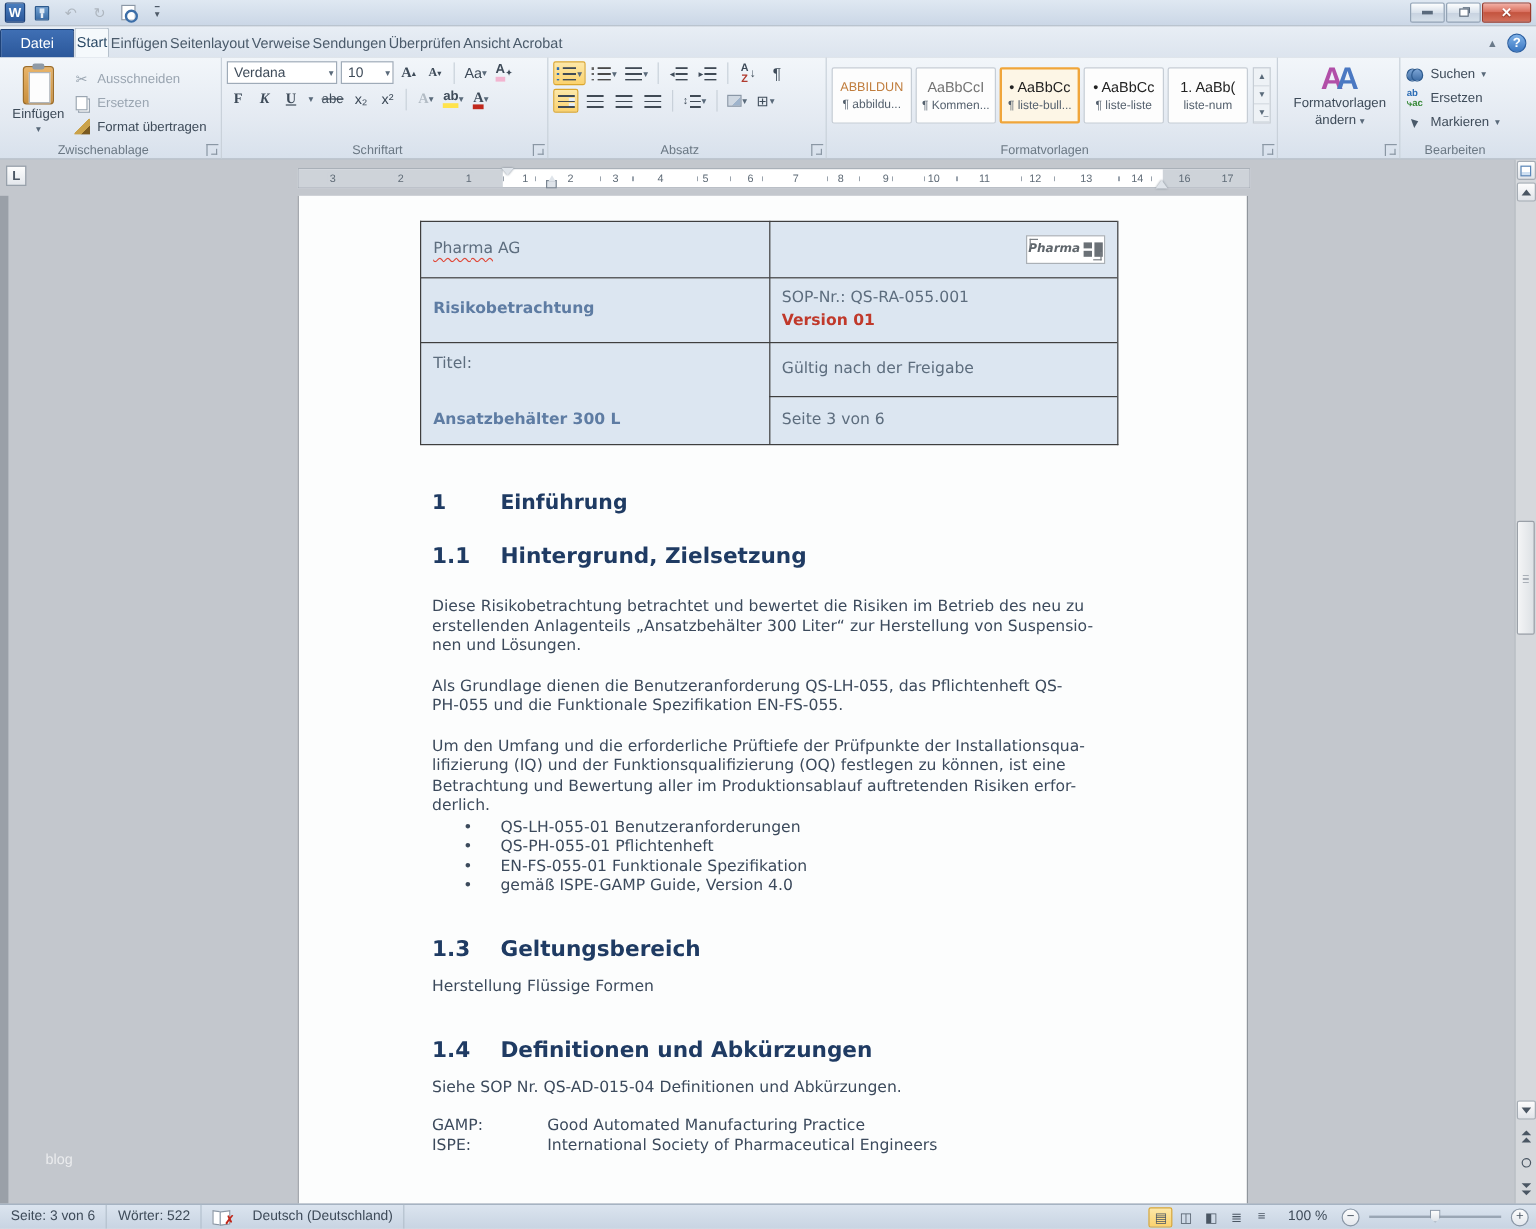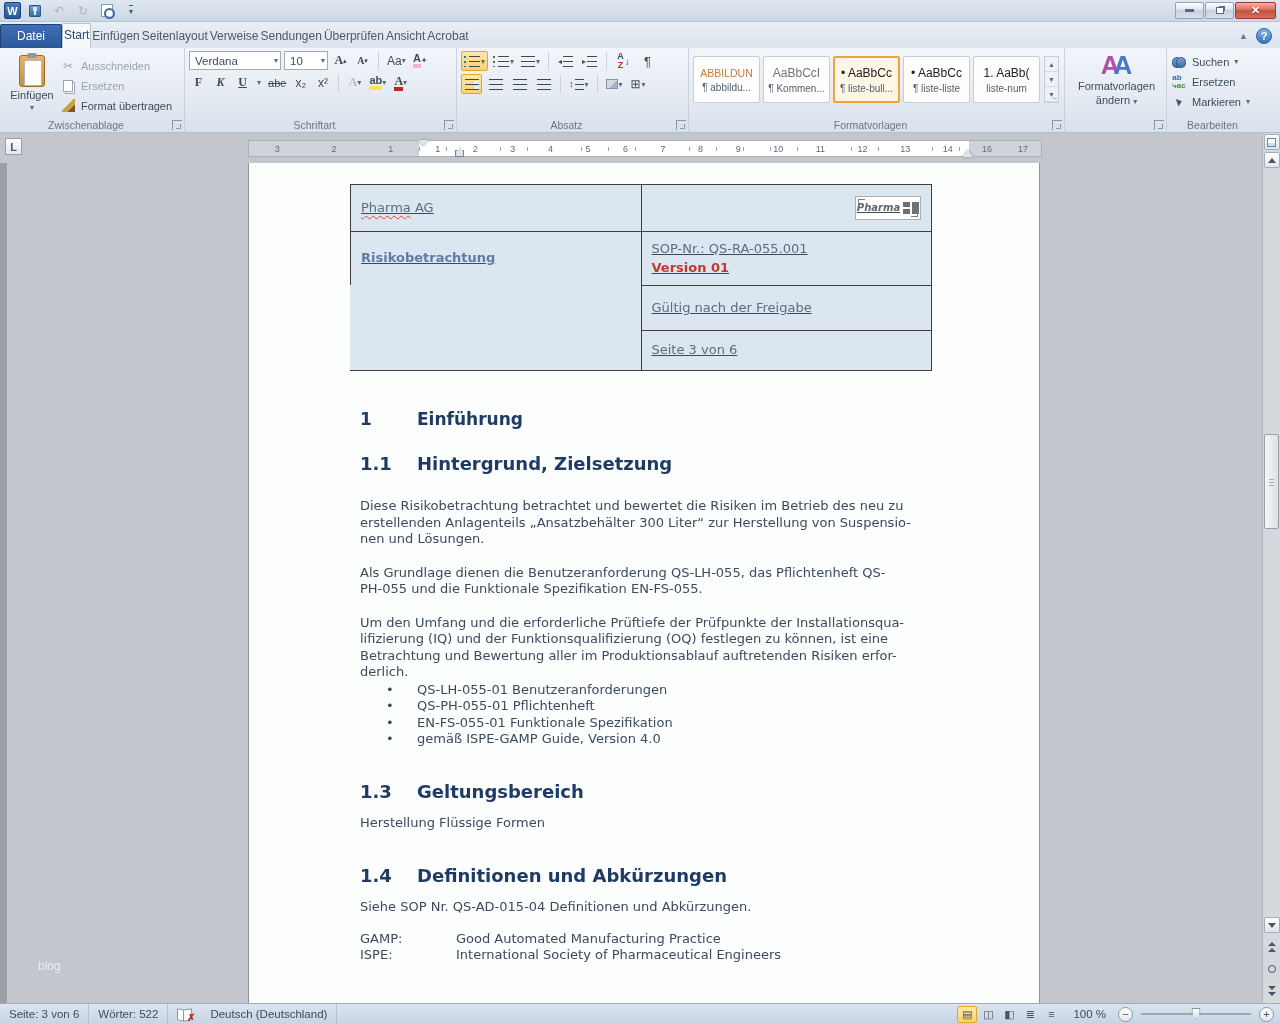--- a/index.html
+++ b/index.html
@@ -140,21 +140,21 @@
   .docarea { position:absolute; top:163px; left:0; right:18px; bottom:21px; background:#c3c7cd; overflow:hidden; }
   .docarea::before { content:""; position:absolute; left:0; top:0; bottom:0; width:7px; background:#9aa0a8; }
   .watermark { position:absolute; left:38px; bottom:30px; color:rgba(255,255,255,.65); font-size:12px; }
   .page { position:absolute; left:248px; top:0; width:792px; height:860px; background:#fcfdfd; border:1px solid #8f959c; border-top:none; }
   .doc { font-family:"DejaVu Sans",sans-serif; color:#3c4a5c; font-size:13px; line-height:16.5px; }
 
   
   .htable { position:absolute; left:101px; top:21px; width:582px; display:grid;
     grid-template-columns:1fr 1fr; grid-template-rows:47px 54px 45px 40px;
     grid-template-areas:"a b" "c d" "e f" "e g";
-    background:#dce6f1; border-right:1px solid #3f3f3f; border-bottom:1px solid #3f3f3f;text-decoration:underline; }
+    background:#dce6f1; border-right:1px solid #3f3f3f; border-bottom:1px solid #3f3f3f; }
   .hcell { border-left:1px solid #3f3f3f; border-top:1px solid #3f3f3f; padding:6px 10px; color:#5d6d7e; font-size:13px; }
   .ca { grid-area:a; display:flex; align-items:center; }
   .cb { grid-area:b; display:flex; align-items:center; justify-content:flex-end; }
   .cc { grid-area:c; display:flex; align-items:center; font-weight:bold; color:#5e7ca3; }
   .cd { grid-area:d; display:flex; flex-direction:column; justify-content:center; gap:2px; }
   .ce { grid-area:e; display:flex; flex-direction:column; justify-content:space-between; padding:10px 10px 12px; }
   .cf { grid-area:f; display:flex; align-items:center; }
   .cg { grid-area:g; display:flex; align-items:center; }
   .sq-red { text-decoration:underline; text-decoration-style:wavy; text-decoration-color:#e0493a; text-decoration-thickness:1px; text-underline-offset:3px; }
   .ver-red { color:#c0392b; font-weight:bold; }
@@ -531,20 +531,24 @@
           <div class="logo-box">
             <span class="logo-text">Pharma</span>
             <span class="logo-blocks"></span>
           </div>
         </div>
         <div class="hcell cc">Risikobetrachtung</div>
         <div class="hcell cd">
           <span>SOP-Nr.: QS-RA-055.001</span>
           <span class="ver-red">Version 01</span>
         </div>
+        <div class="hcell ce">
+          <span>Titel:</span>
+          <span class="doc-title">Ansatzbehälter 300 L</span>
+        </div>
         <div class="hcell cf">Gültig nach der Freigabe</div>
         <div class="hcell cg">Seite 3 von 6</div>
       </div>
 
       <div class="body-text">
         <div class="h1row mt40">
           <span class="hnum">1</span>
             <span>Einführung</span>
         </div>
         <div class="h2row mt26">

